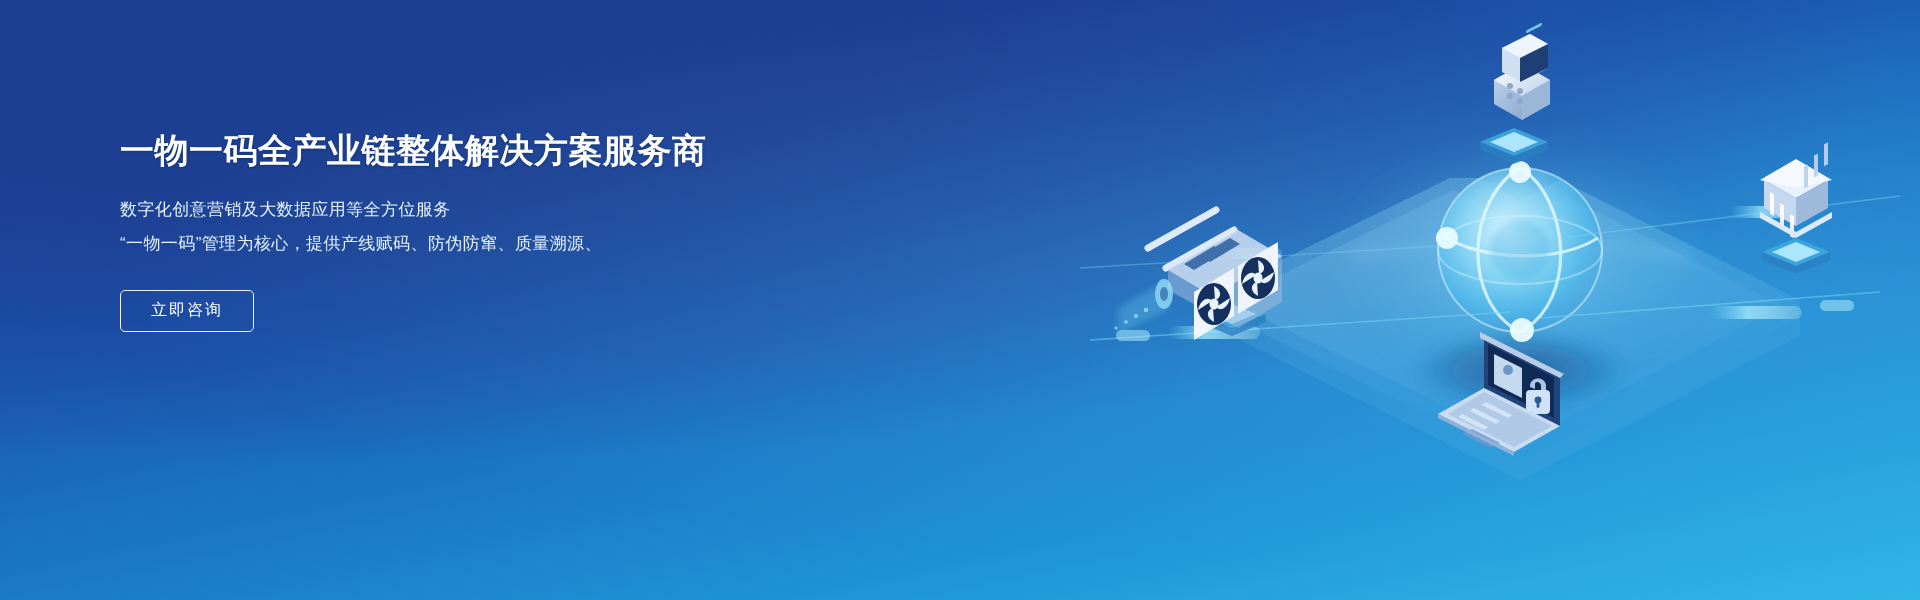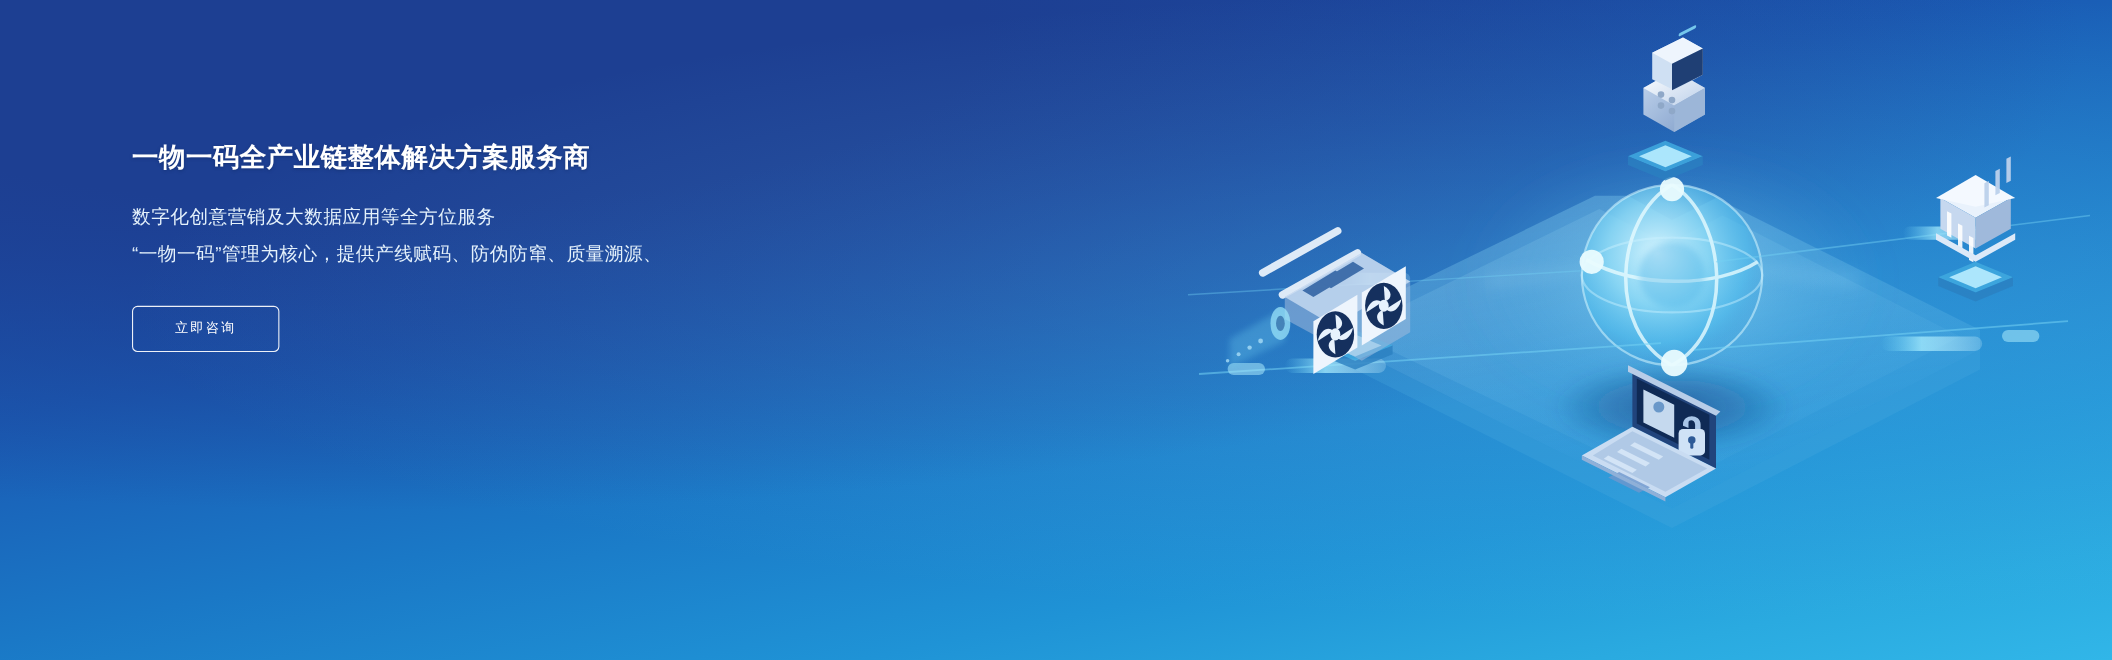--- a/index.html
+++ b/index.html
@@ -33,21 +33,21 @@
   }
 
   
   .copy{
     position:absolute;
     left:120px; top:130px;
     width:640px;
     z-index:6;
   }
   .headline{
-    font-size:24px;
+    font-size:34px;
     line-height:1.22;
     font-weight:bold;
     color:#ffffff;
     letter-spacing:.5px;
     white-space:nowrap;
     text-shadow:0 1px 3px rgba(8,30,70,.35);
     font-family:Liberation Serif, serif;
   }
   .sub{
     margin-top:22px;
@@ -61,21 +61,21 @@
 
   .cta{
     margin-top:30px;
     display:inline-flex;
     align-items:center; justify-content:center;
     width:134px; height:42px;
     border:1px solid rgba(255,255,255,.92);
     border-radius:5px;
     background:transparent;
     color:#ffffff;
-    font-size:12px;
+    font-size:16px;
     letter-spacing:2px;
     cursor:pointer;
     font-family:Liberation Serif, serif;
   }
 
   
   .art{
     position:absolute;
     right:0; top:0;
     width:1000px; height:600px;

